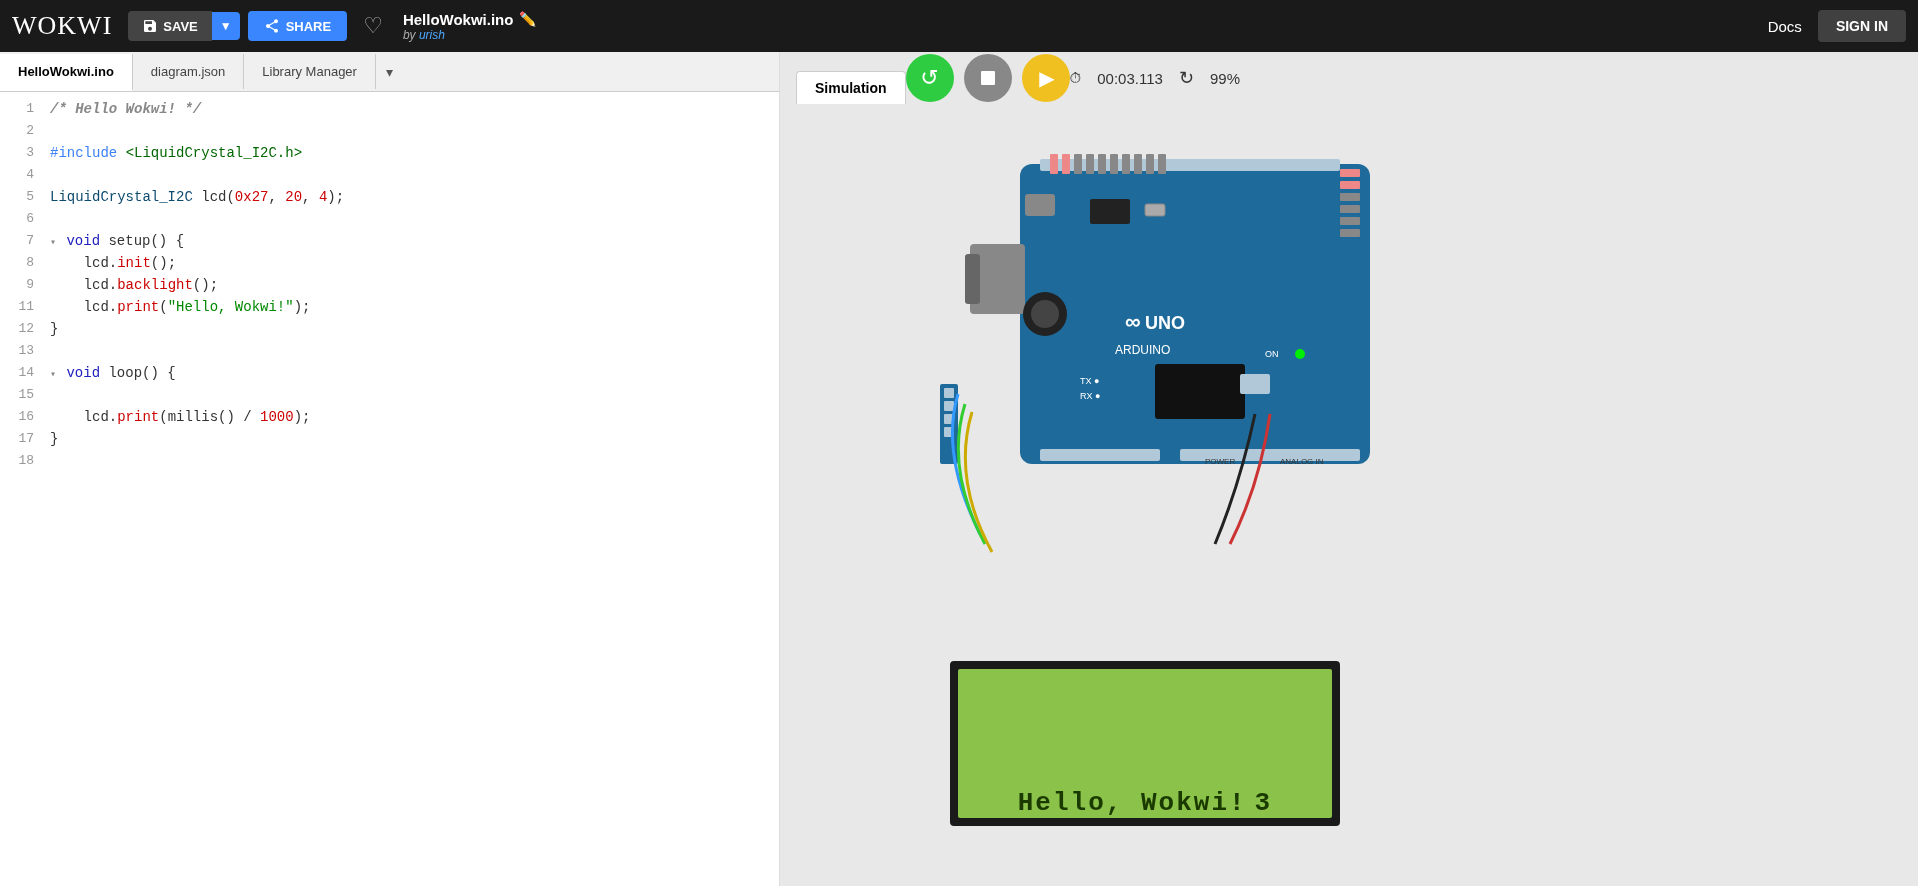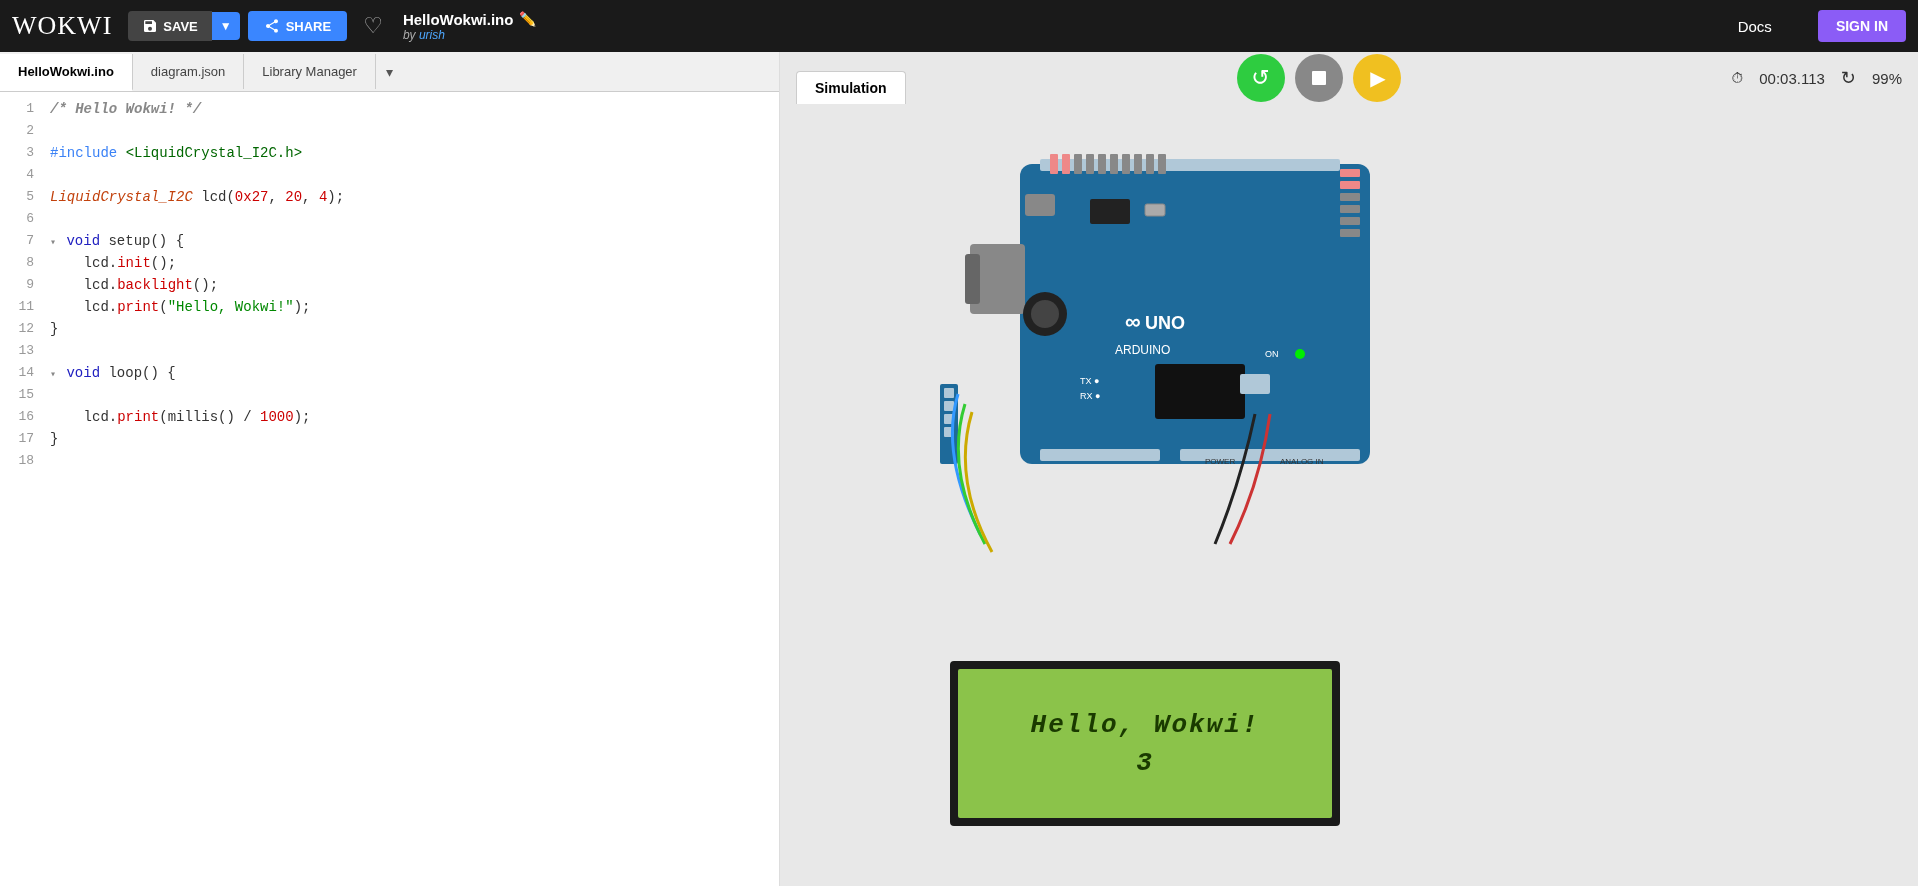--- a/index.html
+++ b/index.html
@@ -96,29 +96,28 @@
       gap: 16px;
     }
     .btn-docs {
       color: white;
       background: none;
       border: none;
       font-size: 15px;
       cursor: pointer;
     }
     .btn-signin {
-      background: #8b5cf6;
+      background: #404040;
       color: white;
       border: none;
       padding: 8px 18px;
       font-size: 14px;
       font-weight: bold;
       cursor: pointer;
       border-radius: 4px;
-      margin-left: 30px;
     }
 
     
     #main {
       display: flex;
       height: calc(886px - 52px);
     }
 
     
     #editor-side {
@@ -190,41 +189,40 @@
     }
     .fold-arrow {
       color: #888;
       font-size: 10px;
       margin-right: 2px;
     }
     
     .c-comment { color: #888; font-style: italic; font-weight: bold; }
     .c-include { color: #3b82f6; }
     .c-header { color: #060; }
-    .c-type { color: #c2410c; font-style: italic; }
+    .c-type { color: #0c4a6e; }
     .c-void { color: #2020c0; }
     .c-number { color: #c00; }
     .c-string { color: #080; }
     .c-method { color: #c00; }
 
     
     #code-editor::-webkit-scrollbar { width: 8px; }
     #code-editor::-webkit-scrollbar-thumb { background: #ccc; border-radius: 4px; }
 
     
     #sim-side {
       flex: 1;
       background: #e8e8e8;
       display: flex;
       flex-direction: column;
     }
     #sim-topbar {
       display: flex;
       align-items: center;
-      justify-content: space-between;
       padding: 0 16px;
       background: #e8e8e8;
       height: 52px;
     }
     .sim-tab {
       background: white;
       border: 1px solid #ccc;
       border-bottom: none;
       padding: 8px 18px;
       font-size: 14px;
@@ -292,25 +290,23 @@
       background: #1a1a1a;
       border: 8px solid #1a1a1a;
       border-radius: 4px;
     }
     .lcd-inner {
       width: 100%;
       height: 100%;
       background: #8bc34a;
       border-radius: 2px;
       display: flex;
-      flex-direction: column;
       justify-content: center;
-      align-items: center;
+      align-items: flex-end;
       gap: 8px;
-      font-style: italic;
     }
     .lcd-text {
       font-family: 'Courier New', monospace;
       font-size: 26px;
       font-weight: bold;
       color: #1a3a00;
       letter-spacing: 2px;
     }
 
     

